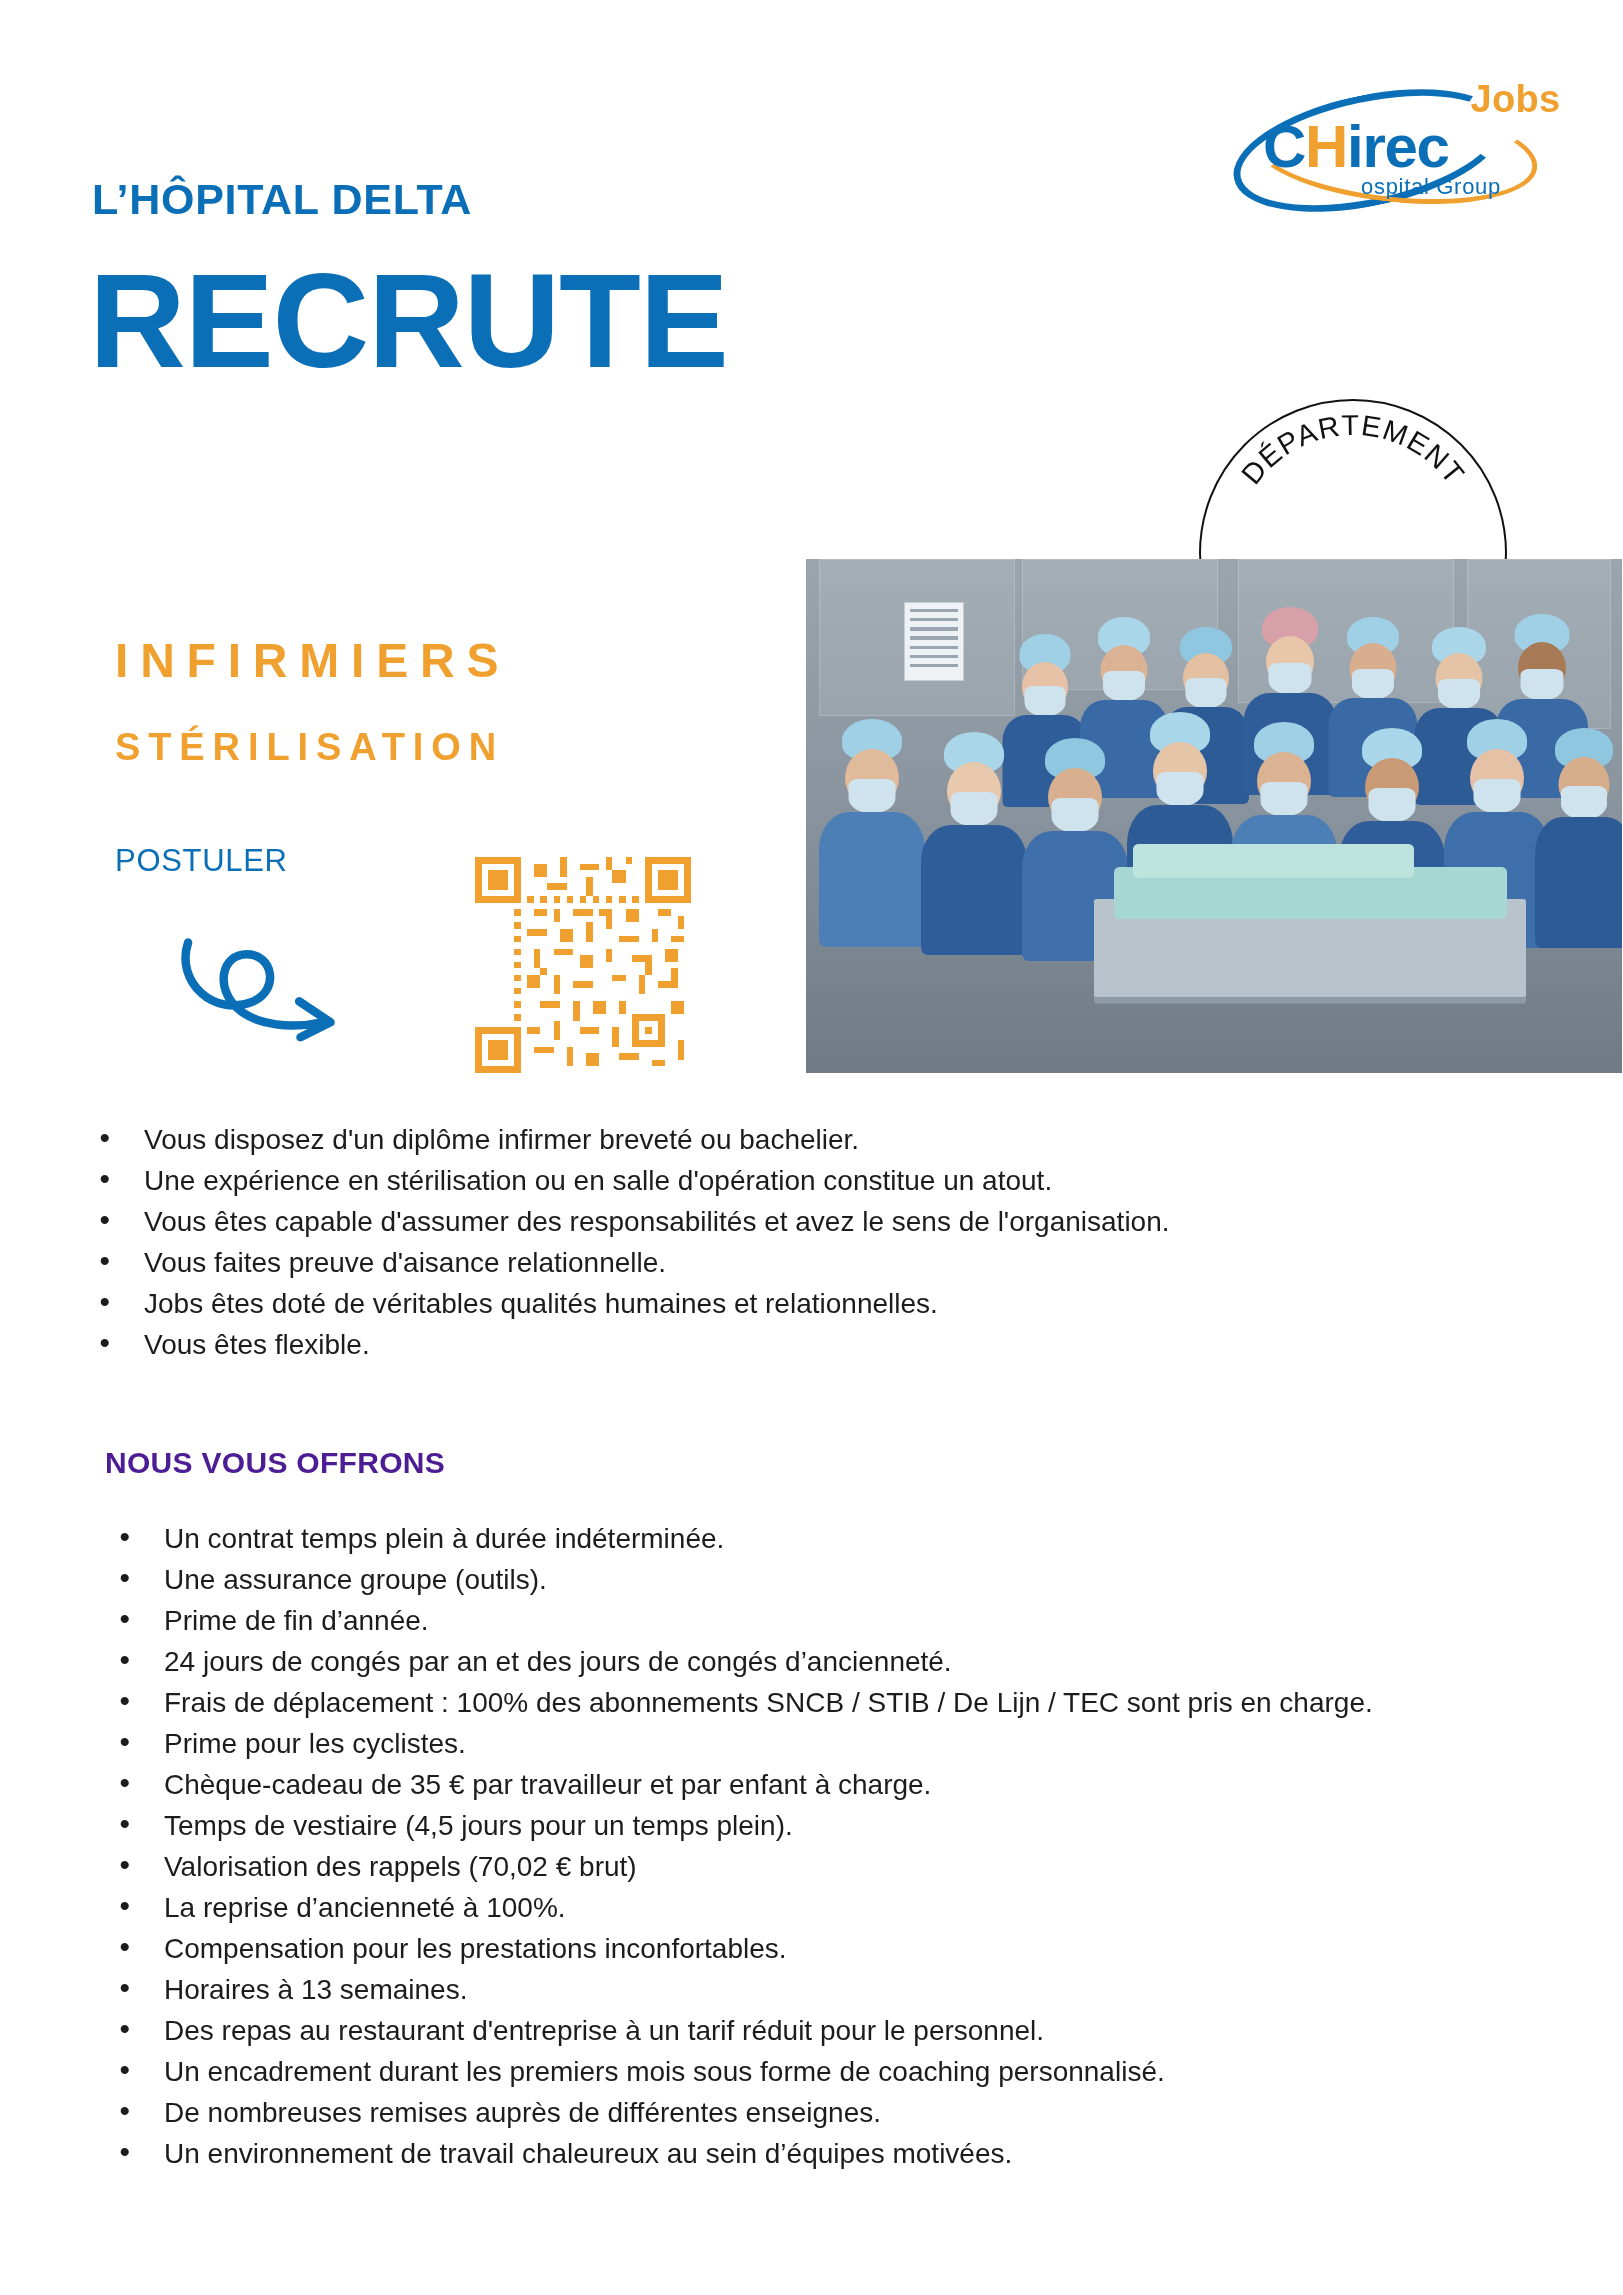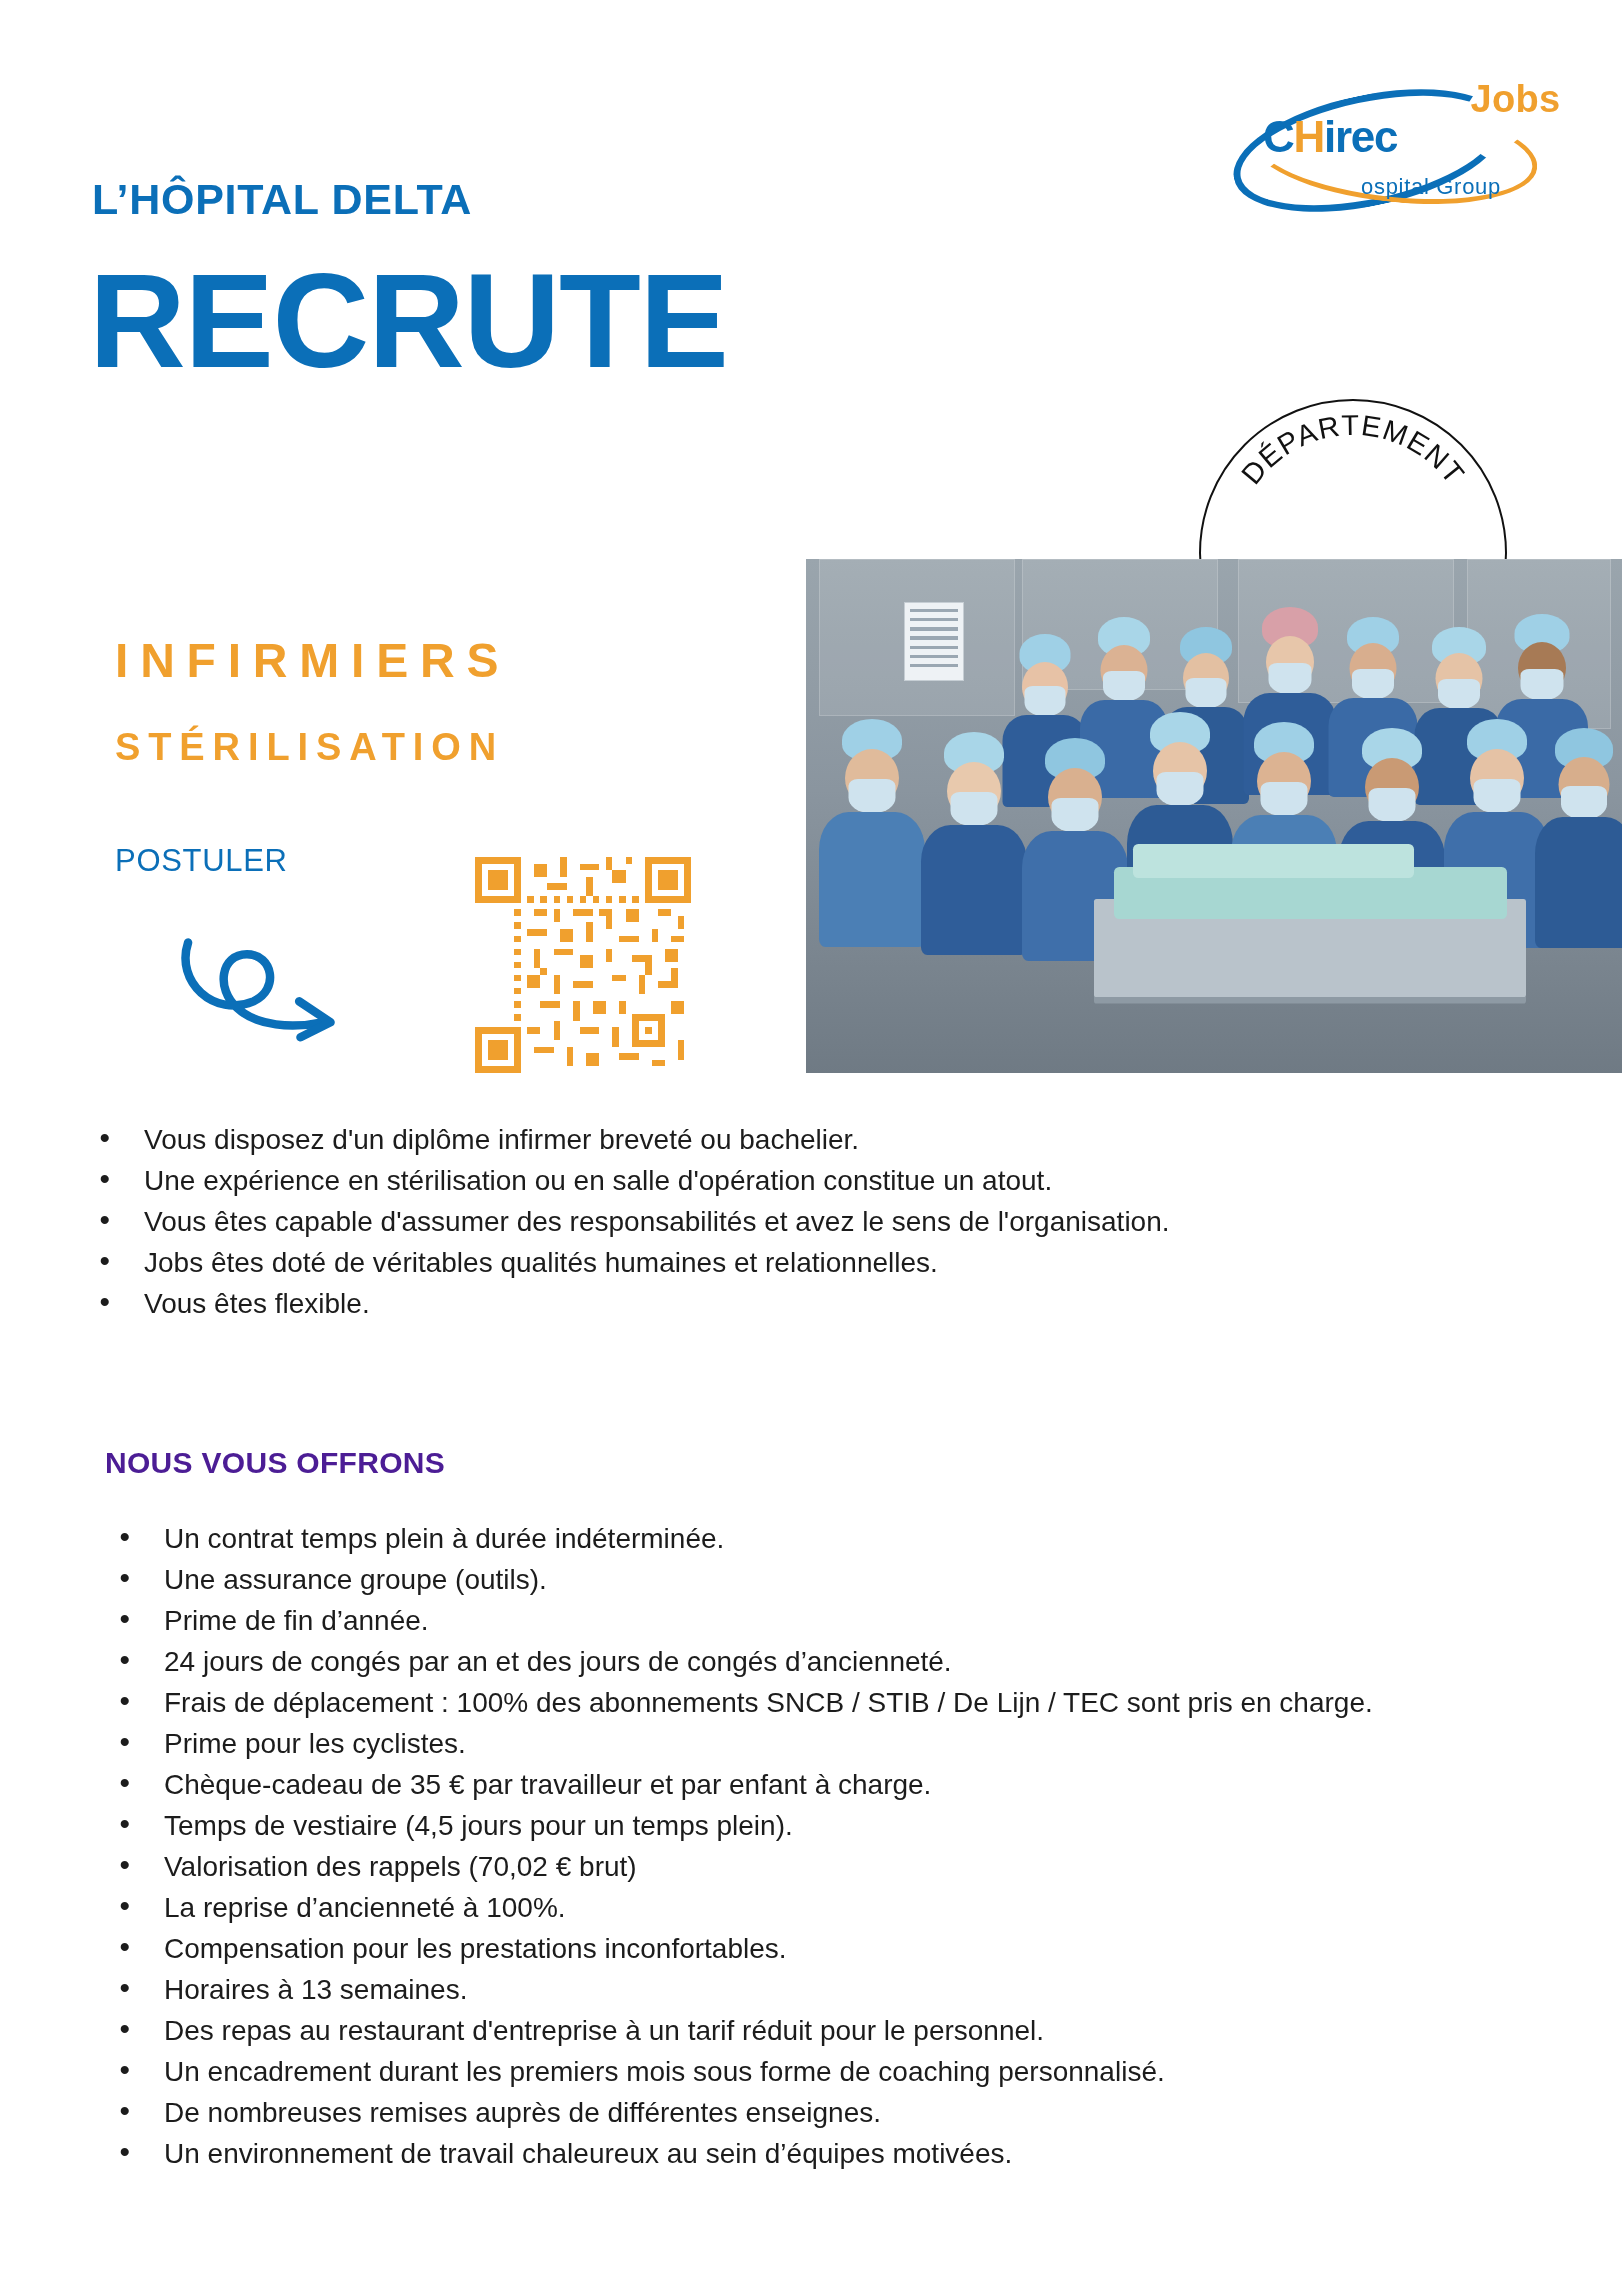--- a/index.html
+++ b/index.html
@@ -76,21 +76,21 @@
     border: 5.9px solid #f0a02e;
     border-radius: 50%;
     border-left-color: transparent;
     border-top-color: transparent;
     transform: rotate(6deg);
   }
   .logo-chirec {
     position: absolute;
     left: 39px;
     top: 47px;
-    font-size: 44px;
+    font-size: 60px;
     font-weight: bold;
     color: #0b6fb8;
     letter-spacing: -1.3px;
   }
   .logo-chirec .h {
     color: #f0a02e;
   }
   .logo-sub {
     position: absolute;
     left: 137px;
@@ -547,20 +547,21 @@
           <rect x="30" y="17" width="1" height="3"></rect>
       </g>
     </svg>
   </div>
 
   <div class="list-one">
     <ul class="bullets">
       <li>Vous disposez d'un diplôme infirmer breveté ou bachelier.</li>
       <li>Une expérience en stérilisation ou en salle d'opération constitue un atout.</li>
       <li>Vous êtes capable d'assumer des responsabilités et avez le sens de l'organisation.</li>
+      <li>Vous faites preuve d'aisance relationnelle.</li>
       <li>Jobs êtes doté de véritables qualités humaines et relationnelles.</li>
       <li>Vous êtes flexible.</li>
     </ul>
   </div>
 
   <div class="offers-head">NOUS VOUS OFFRONS</div>
   <div class="list-two">
     <ul class="bullets">
       <li>Un contrat temps plein à durée indéterminée.</li>
       <li>Une assurance groupe (outils).</li>

